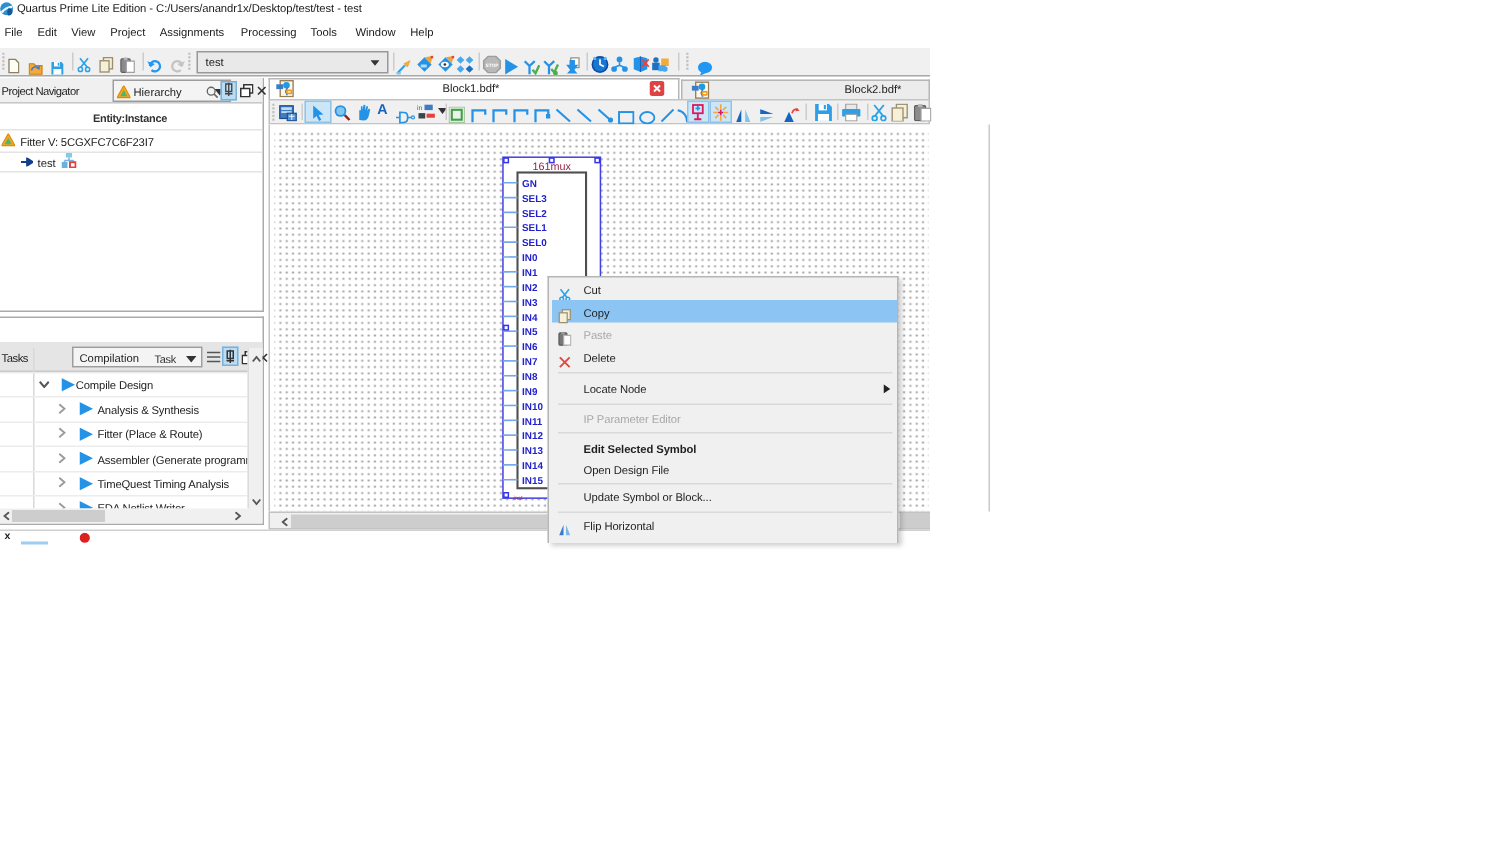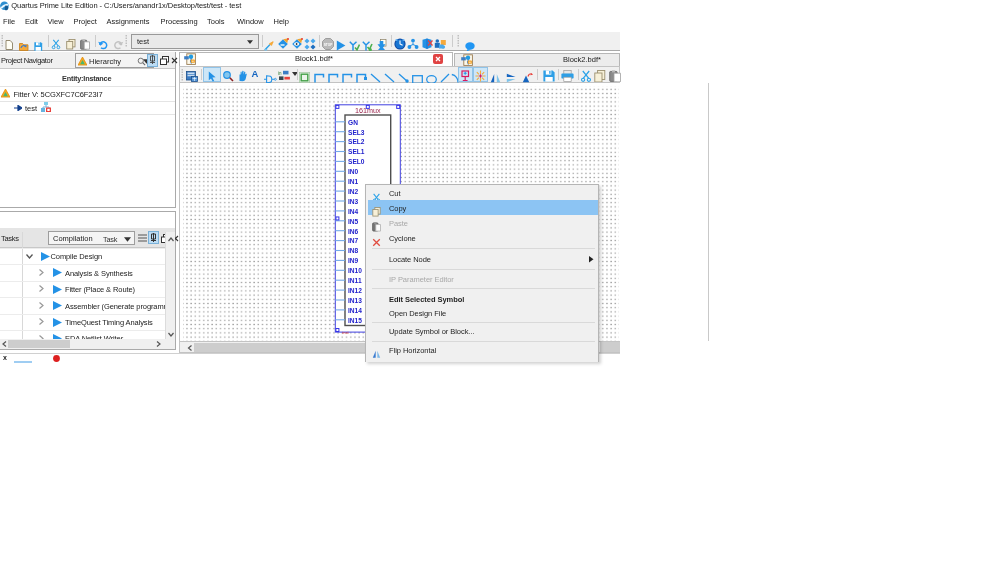--- a/index.html
+++ b/index.html
@@ -500,21 +500,21 @@
               <rect x="0.8" y="3" width="7.2" height="9" fill="#f7f0d8" stroke="#9a8f6f" stroke-width="0.9"></rect>
             </svg></div>
           <div class="abs" style="left:429.1px;top:1.5px;"><svg width="12" height="12" viewBox="0 0 12 12">
               <rect x="0.7" y="1.4" width="7.4" height="10" rx="0.9" fill="#8b8b8b" stroke="#5f5f5f" stroke-width="0.8"></rect>
               <rect x="3" y="0.4" width="3" height="2" fill="#b5b5b5"></rect>
               <path d="M5 3.2 H11.5 V11.8 H5 Z" fill="#fff" stroke="#a0a0a0" stroke-width="0.8"></path>
             </svg></div>
         </div>
     </div>
 
-    <div class="abs" style="left:0;top:30.5px;width:530px;height:258.5px;background:#fff;border-left:1px solid #c3c3c3;border-right:1px solid #c9c9c9;">
+    <div class="abs" style="left:0;top:30.5px;width:481px;height:258.5px;background:#fff;border-left:1px solid #c3c3c3;border-right:1px solid #c9c9c9;">
       <svg id="canvas-svg" class="abs" style="left:1px;top:0;" width="440" height="258" viewBox="0 0 440 258">
         <defs>
           <pattern id="griddots" x="0" y="0" width="4.2" height="4.2" patternUnits="userSpaceOnUse">
             <rect x="1" y="1.5" width="1.5" height="1.2" fill="#a5a5a5"></rect>
           </pattern>
         </defs>
         <rect x="2" y="3" width="436" height="255" fill="url(#griddots)"></rect>
         <g id="mux">
             <rect x="154.3" y="21.799999999999997" width="65" height="227.3" fill="#ffffff" stroke="#4040e0" stroke-width="1"></rect>
             <rect x="164" y="32" width="45.69999999999999" height="210.5" fill="#fff" stroke="#4f4f4f" stroke-width="1.4"></rect>
@@ -598,21 +598,21 @@
       <span class="abs t" style="left:23.5px;top:18.599999999999987px;font-size:7.5px;letter-spacing:-0.05px;color:#1f1f1f;">Copy</span>
       <div class="abs" style="left:6px;top:33.00000000000001px;width:9px;height:10px;"><svg width="9" height="10" viewBox="0 0 11 12">
           <rect x="0.8" y="1" width="6.5" height="10" rx="1" fill="#787878" stroke="#5a5a5a"></rect>
           <rect x="2.6" y="0.2" width="2.9" height="1.9" fill="#999"></rect>
           <path d="M4.6 3 H10.4 V11 H4.6 Z" fill="#fdfdfd" stroke="#b0b0b0"></path>
         </svg></div>
       <span class="abs t" style="left:23.5px;top:33.800000000000004px;font-size:7.5px;letter-spacing:-0.05px;color:#a8a8a8;">Paste</span>
       <div class="abs" style="left:6px;top:48.40000000000001px;width:9px;height:10px;"><svg width="9" height="9" viewBox="0 0 11 11">
           <path d="M1.5 1.5 L9.5 9.5 M9.5 1.5 L1.5 9.5" stroke="#e04b3f" stroke-width="1.6"></path>
         </svg></div>
-      <span class="abs t" style="left:23.5px;top:49.20000000000001px;font-size:7.5px;letter-spacing:-0.05px;color:#1f1f1f;">Cyclone</span>
+      <span class="abs t" style="left:23.5px;top:49.20000000000001px;font-size:7.5px;letter-spacing:-0.05px;color:#1f1f1f;">Delete</span>
       <div class="abs" style="left:6px;top:63.400000000000006px;width:223px;height:1px;background:#d9d9d9;"></div>
       <span class="abs t" style="left:23.5px;top:69.9px;font-size:7.5px;letter-spacing:-0.05px;color:#1f1f1f;">Locate Node</span>
       <svg class="abs" style="left:223.5px;top:71px;" width="4.5" height="6.5" viewBox="0 0 5 7">
         <path d="M0 0 L5 3.5 L0 7 Z" fill="#222"></path>
       </svg>
       <div class="abs" style="left:6px;top:83.60000000000002px;width:223px;height:1px;background:#d9d9d9;"></div>
       <span class="abs t" style="left:23.5px;top:89.6px;font-size:7.5px;letter-spacing:-0.05px;color:#a8a8a8;">IP Parameter Editor</span>
       <div class="abs" style="left:6px;top:103px;width:223px;height:1px;background:#d9d9d9;"></div>
       <span class="abs t" style="left:23.5px;top:110.00000000000003px;font-size:7.5px;letter-spacing:-0.05px;font-weight:bold;color:#1f1f1f;">Edit Selected Symbol</span>
       <span class="abs t" style="left:23.5px;top:123.50000000000003px;font-size:7.5px;letter-spacing:-0.05px;color:#1f1f1f;">Open Design File</span>

